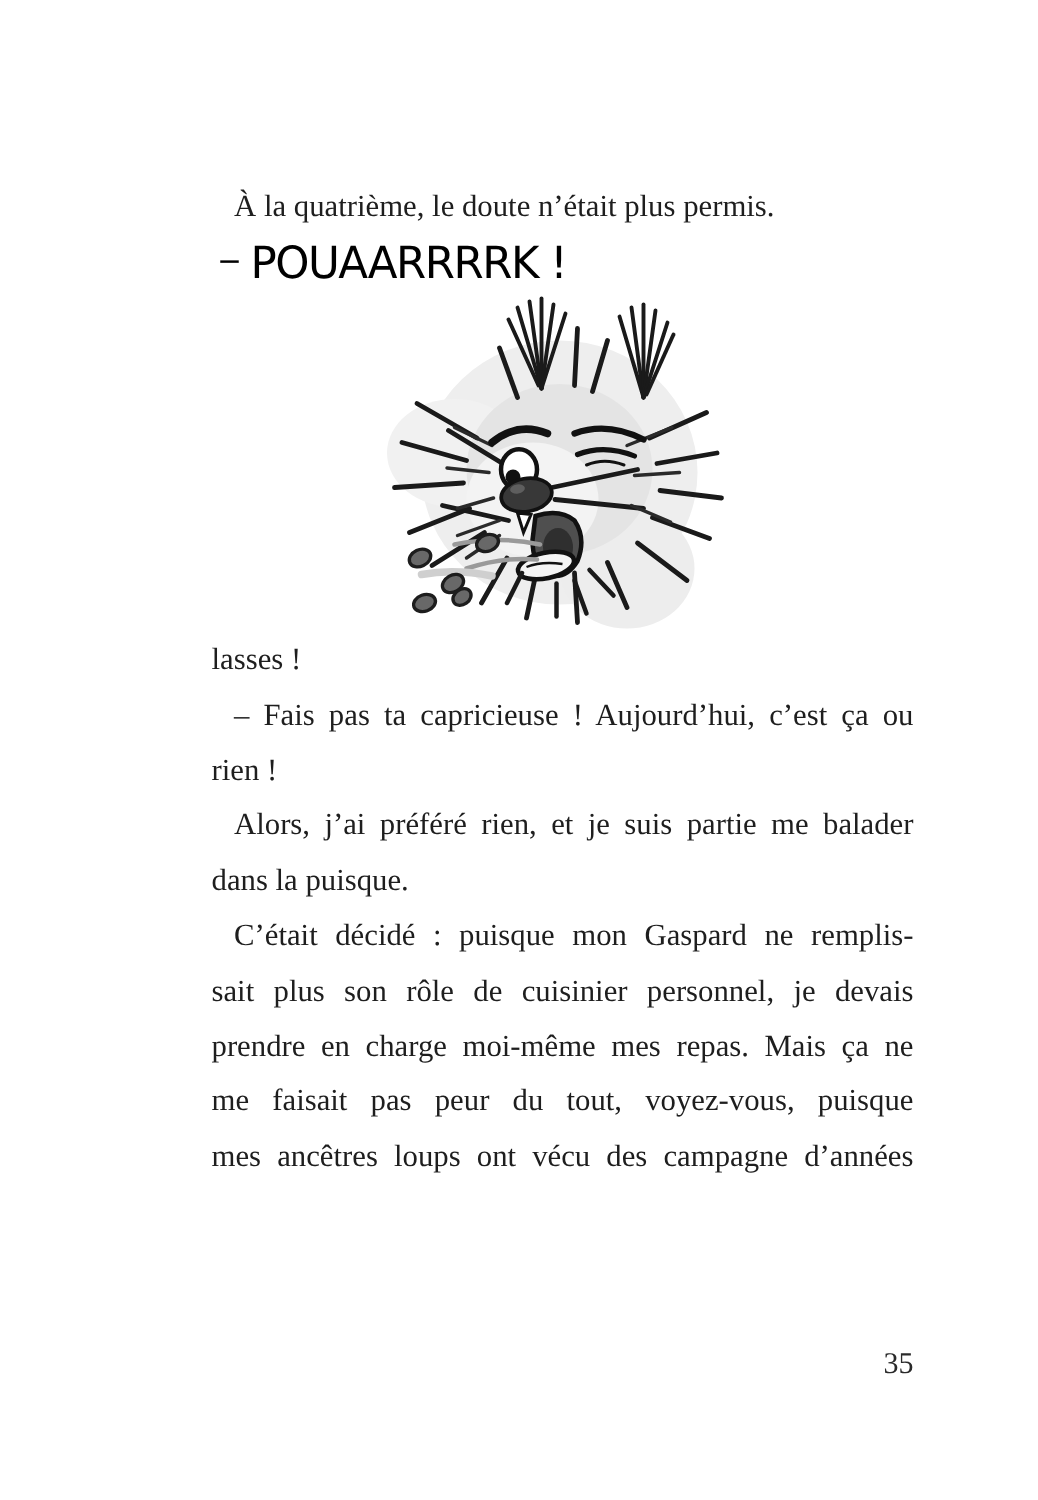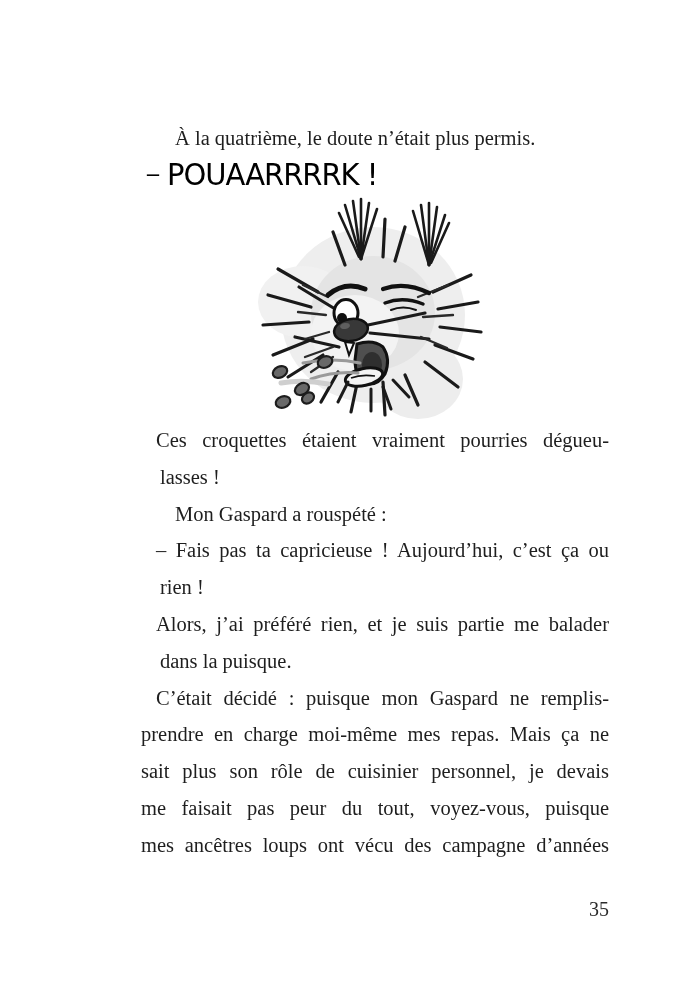--- a/index.html
+++ b/index.html
@@ -8,21 +8,21 @@
     background:#ffffff;
     font-family:"Liberation Serif","DejaVu Serif",serif;
     color:#1e1e1e;
   }
   .text-col{position:absolute;left:141px;width:468px;}
   .bl{
     font-size:20.5px;line-height:36.8px;height:36.8px;
     text-align:justify;text-align-last:justify;word-spacing:-1px;
     white-space:nowrap;overflow:visible;
   }
-  .bl.last{text-align:right;text-align-last:left;word-spacing:0;white-space:normal;margin-left:19px;}
+  .bl.last{text-align:right;text-align-last:left;word-spacing:0;white-space:normal;}
   .bl.ind{text-indent:15px;}
   #intro{top:120px;}
   #shout{
     top:156px;left:147px;height:38px;display:flex;align-items:center;gap:8px;
     color:#000;
   }
   #shout .dash{font-size:24px;font-weight:bold;transform:translateY(-2px);}
   #shout .word{
     font-family:"DejaVu Sans","Liberation Sans",sans-serif;
     font-weight:normal;font-size:29px;letter-spacing:-1px;
@@ -137,27 +137,25 @@
       <ellipse cx="47" cy="175" rx="7.5" ry="5.5" transform="rotate(-25 47 175)"></ellipse>
       <ellipse cx="92" cy="165" rx="7.5" ry="5.5" transform="rotate(-20 92 165)"></ellipse>
       <ellipse cx="69" cy="192" rx="7.5" ry="5.5" transform="rotate(-30 69 192)"></ellipse>
       <ellipse cx="50" cy="205" rx="7.5" ry="5.5" transform="rotate(-20 50 205)"></ellipse>
       <ellipse cx="75" cy="201" rx="6.5" ry="5" transform="rotate(-35 75 201)"></ellipse>
     </g>
   </svg>
 </div>
 
 <div class="text-col" id="bodytext">
-  <div class="bl ind">Ces croquettes étaient vraiment pourries dégueu-</div>
   <div class="bl last">lasses&nbsp;!</div>
-  <div class="bl last ind">Mon Gaspard a rouspété&nbsp;:</div>
   <div class="bl ind">– Fais pas ta capricieuse&nbsp;! Aujourd’hui, c’est ça ou</div>
   <div class="bl last">rien&nbsp;!</div>
   <div class="bl ind">Alors, j’ai préféré rien, et je suis partie me balader</div>
   <div class="bl last">dans la puisque.</div>
   <div class="bl ind">C’était décidé&nbsp;: puisque mon Gaspard ne remplis-</div>
+  <div class="bl">sait plus son rôle de cuisinier personnel, je devais</div>
   <div class="bl">prendre en charge moi-même mes repas. Mais ça ne</div>
-  <div class="bl">sait plus son rôle de cuisinier personnel, je devais</div>
   <div class="bl">me faisait pas peur du tout, voyez-vous, puisque</div>
   <div class="bl">mes ancêtres loups ont vécu des campagne d’années</div>
 </div>
 
 <div id="folio">35</div>
 
 </body></html>

